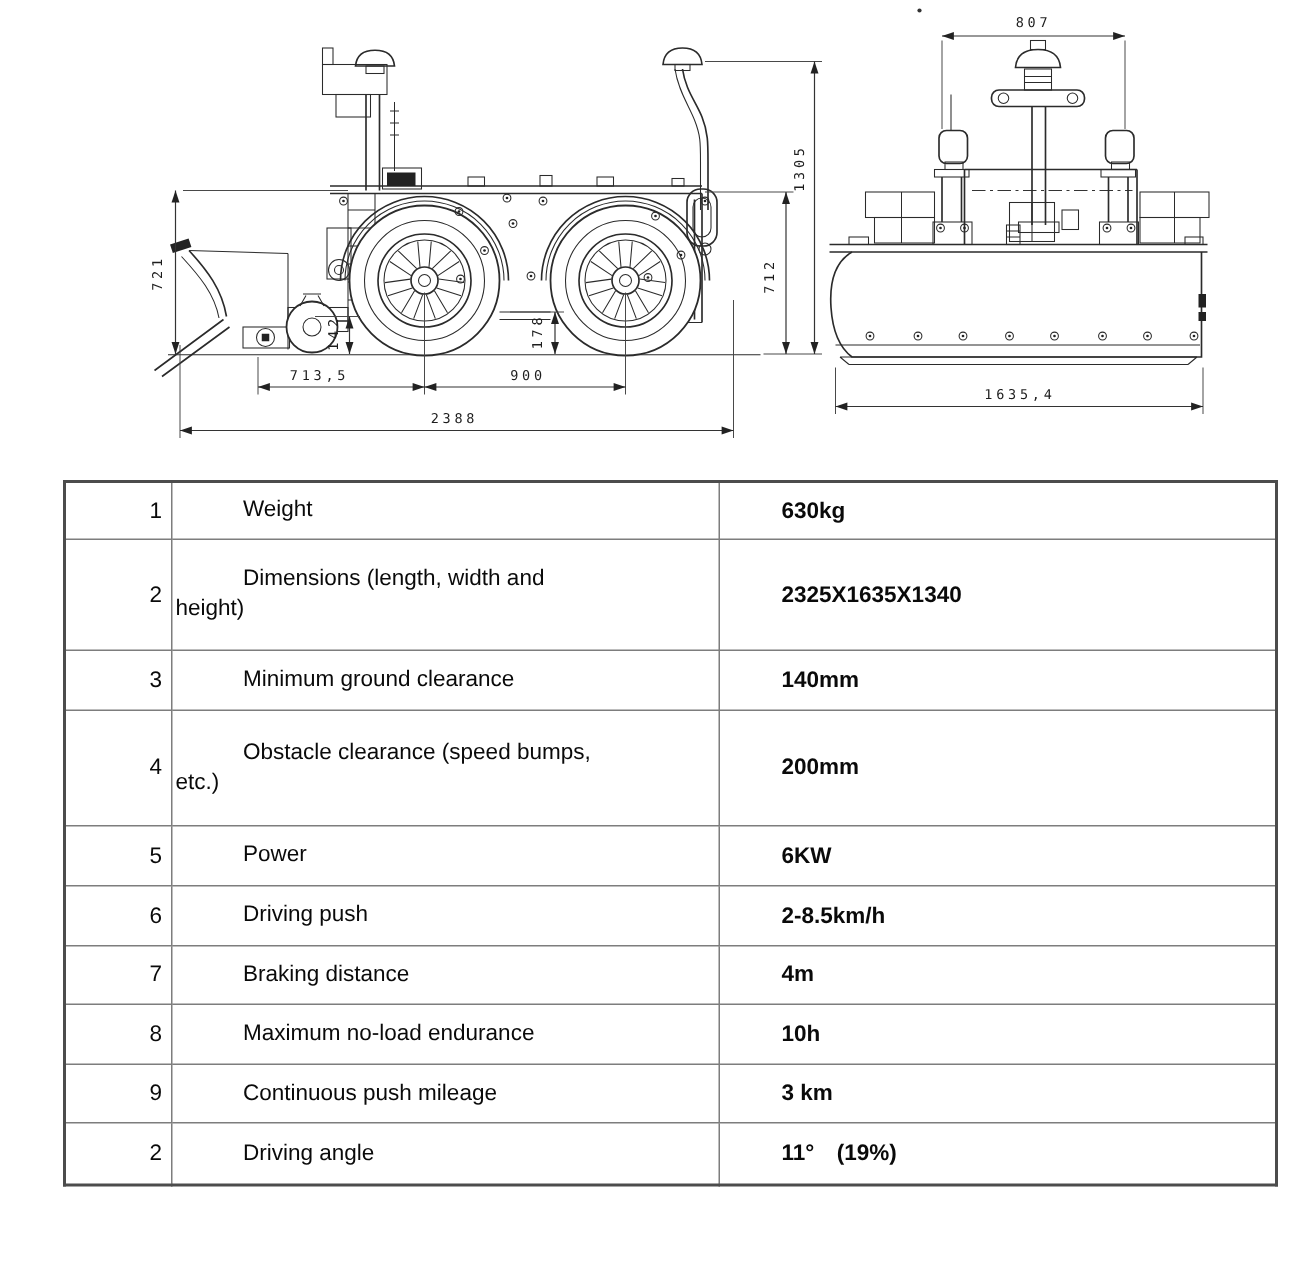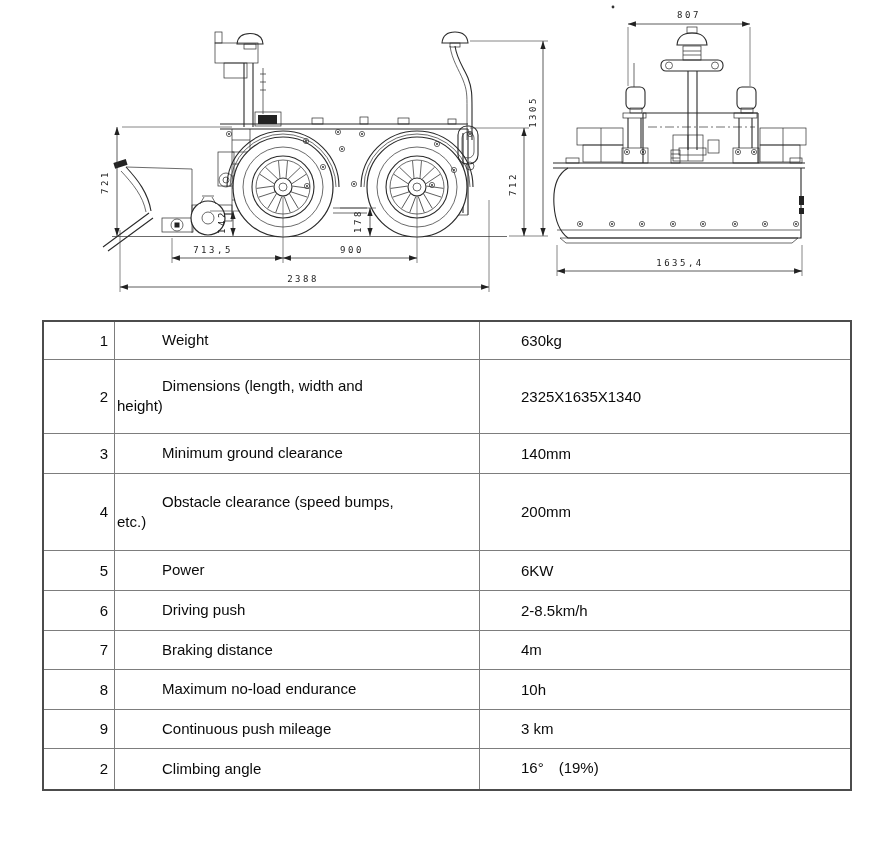--- a/index.html
+++ b/index.html
@@ -18,21 +18,21 @@
   .dimtxt{font-family:"DejaVu Sans Mono", monospace;font-size:9px;fill:#1d1d1d;letter-spacing:2.5px;}
   .dash{fill:none;stroke:#333;stroke-width:0.7;stroke-dasharray:9 3 2 3;}
   
   .spec-wrap{position:absolute;left:42px;top:320px;width:751px;}
   table.spec{border-collapse:collapse;table-layout:fixed;width:751px;
     font-size:15px;color:#0a0a0a;}
   table.spec td{border:1px solid #7d7d7d;vertical-align:middle;overflow:hidden;}
   table.spec{border:2px solid #4c4c4c;}
   td.c-num{width:63px;text-align:right;padding-right:6px;}
   td.c-label{width:360px;padding:0 2px;}
-  td.c-value{width:328px;padding-left:41px;}
+  td.c-value{width:328px;padding-left:41px;font-weight:bold;}
   .lbl1{display:block;text-indent:45px;line-height:20px;}
   .lbl2{display:block;line-height:20px;}
   .lbl2:empty{display:none;}
 </style>
 </head>
 <body>
 
 <div class="page">
 
   <svg class="drawing" viewBox="0 0 871 312" xmlns="http://www.w3.org/2000/svg">
@@ -338,20 +338,20 @@
         <tr style="height:39px">
           <td class="c-num">9</td>
           <td class="c-label">
               <span class="lbl1">Continuous push mileage</span>
             </td>
           <td class="c-value">3 km</td>
         </tr>
         <tr style="height:42px">
           <td class="c-num">2</td>
           <td class="c-label">
-              <span class="lbl1">Climbing angle</span>
-            </td>
-          <td class="c-value">16°　(19%)</td>
+              <span class="lbl1">Driving angle</span>
+            </td>
+          <td class="c-value">11°　(19%)</td>
         </tr>
       </tbody>
     </table>
   </div>
 </div>
 
 </body></html>

